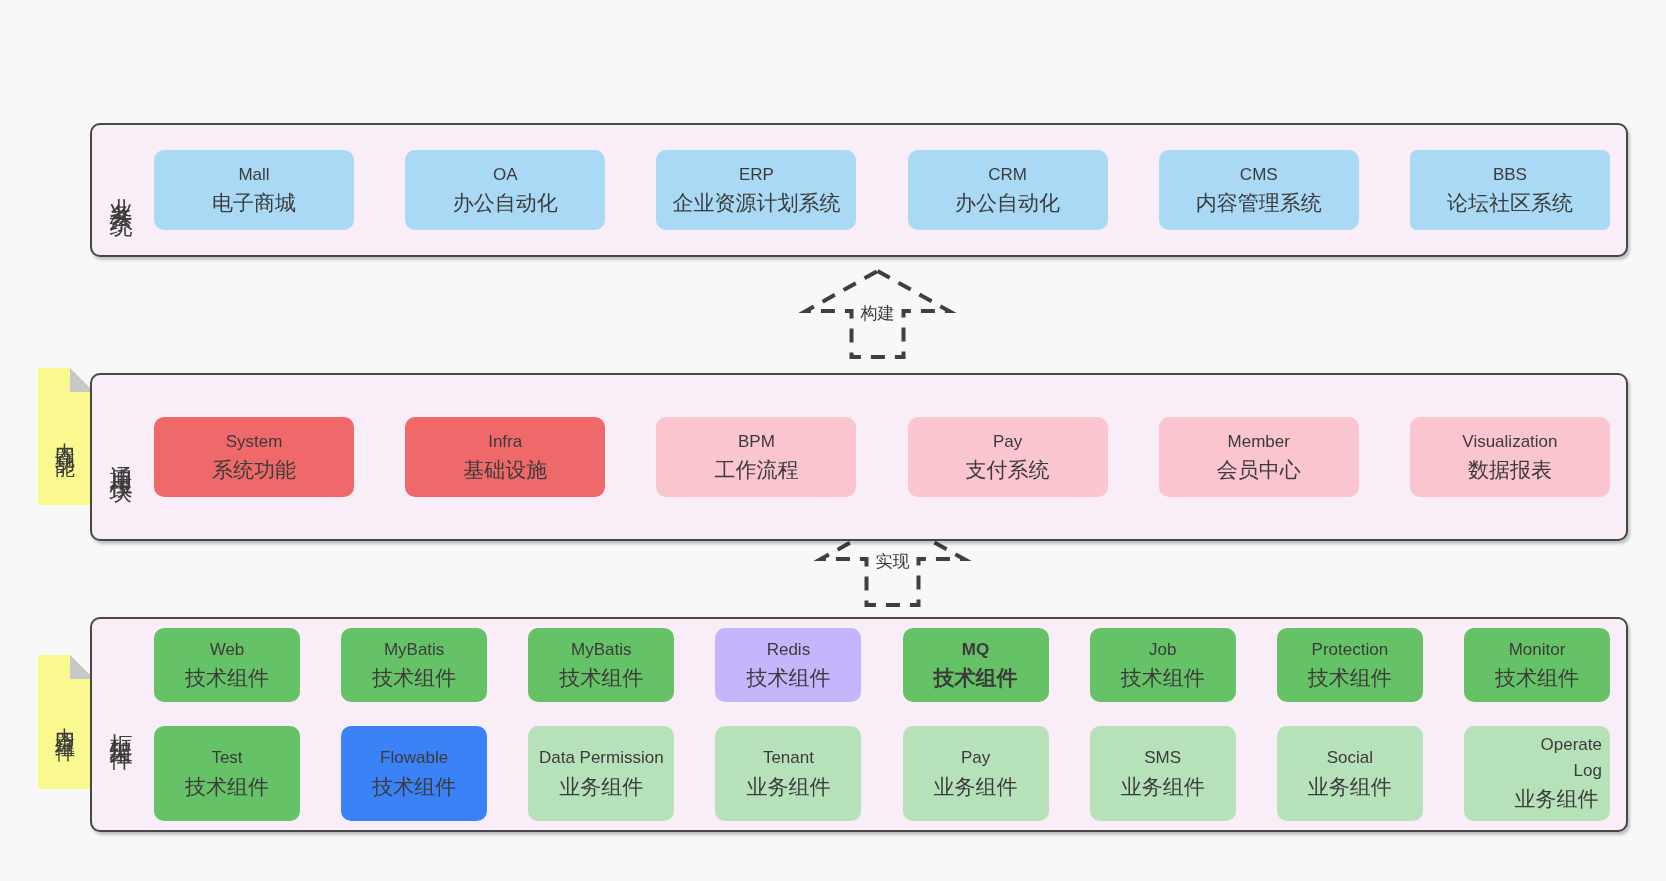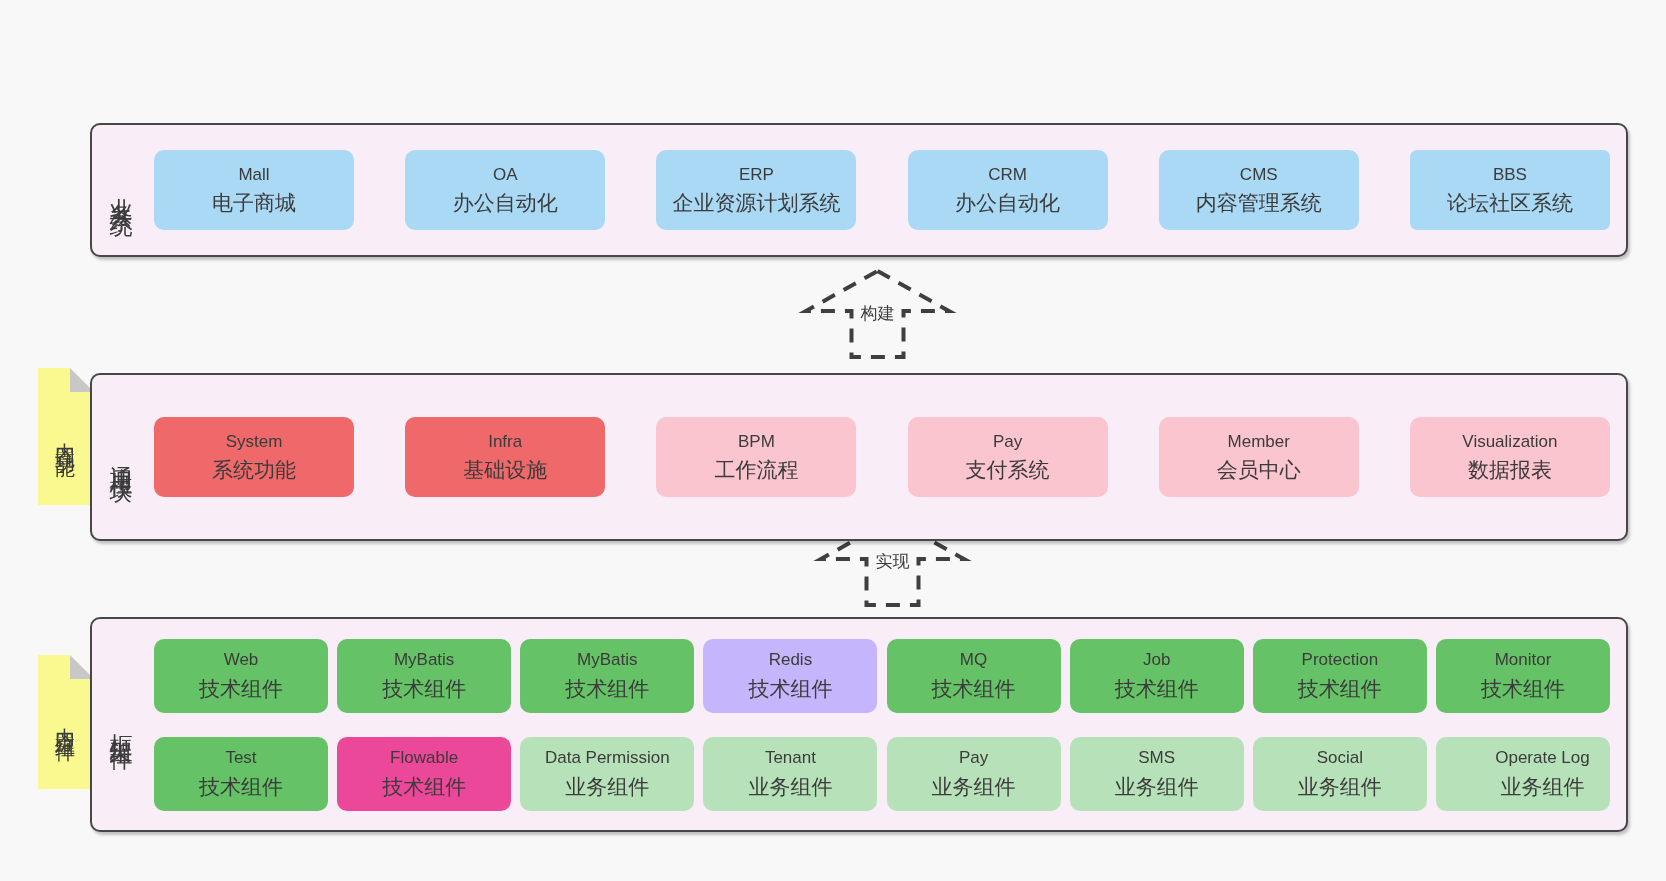--- a/index.html
+++ b/index.html
@@ -32,21 +32,21 @@
     width:48px;flex:0 0 48px;display:flex;align-items:center;justify-content:center;
     writing-mode:vertical-rl;text-orientation:upright;
     font-size:23px;letter-spacing:5px;padding-left:6px;
   }
   .sec-content{
     flex:1;display:flex;flex-direction:column;justify-content:center;
     gap:24px;padding:10px 16px 10px 8px;
   }
   .row{display:flex;justify-content:space-between;}
   .row.cols-6 > .box{width:200px;min-height:80px;}
-  .row.cols-8 > .box{width:174px;min-height:74px;}
+  .row.cols-8 > .box{width:146px;min-height:74px;}
   .box{
     box-sizing:border-box;border-radius:10px;
     display:flex;flex-direction:column;align-items:center;justify-content:center;
     text-align:right;padding:6px 8px;
   }
   .box-title{font-size:17px;line-height:1.5;}
   .box-subtitle{font-size:21px;line-height:1.5;}
   .note{
     position:absolute;width:56px;background:var(--note-yellow);z-index:0;
     display:flex;align-items:center;justify-content:center;
@@ -177,21 +177,21 @@
           <div class="box-subtitle">技术组件</div>
         </div>
         <div class="box" style="background: rgb(102, 194, 102);">
           <div class="box-title">MyBatis</div>
           <div class="box-subtitle">技术组件</div>
         </div>
         <div class="box" style="background: #c4b5fd;">
           <div class="box-title">Redis</div>
           <div class="box-subtitle">技术组件</div>
         </div>
-        <div class="box" style="background: rgb(102, 194, 102);">
+        <div class="box" style="background: rgb(102, 194, 102); font-weight: bold;">
           <div class="box-title">MQ</div>
           <div class="box-subtitle">技术组件</div>
         </div>
         <div class="box" style="background: rgb(102, 194, 102);">
           <div class="box-title">Job</div>
           <div class="box-subtitle">技术组件</div>
         </div>
         <div class="box" style="background: rgb(102, 194, 102);">
           <div class="box-title">Protection</div>
           <div class="box-subtitle">技术组件</div>
@@ -199,21 +199,21 @@
         <div class="box" style="background: rgb(102, 194, 102);">
           <div class="box-title">Monitor</div>
           <div class="box-subtitle">技术组件</div>
         </div>
       </div>
       <div class="row cols-8">
         <div class="box" style="background: rgb(102, 194, 102);">
           <div class="box-title">Test</div>
           <div class="box-subtitle">技术组件</div>
         </div>
-        <div class="box" style="background: #ec4899;">
+        <div class="box" style="background: #3b82f6;">
           <div class="box-title">Flowable</div>
           <div class="box-subtitle">技术组件</div>
         </div>
         <div class="box" style="background: rgb(183, 226, 185);">
           <div class="box-title">Data Permission</div>
           <div class="box-subtitle">业务组件</div>
         </div>
         <div class="box" style="background: rgb(183, 226, 185);">
           <div class="box-title">Tenant</div>
           <div class="box-subtitle">业务组件</div>

